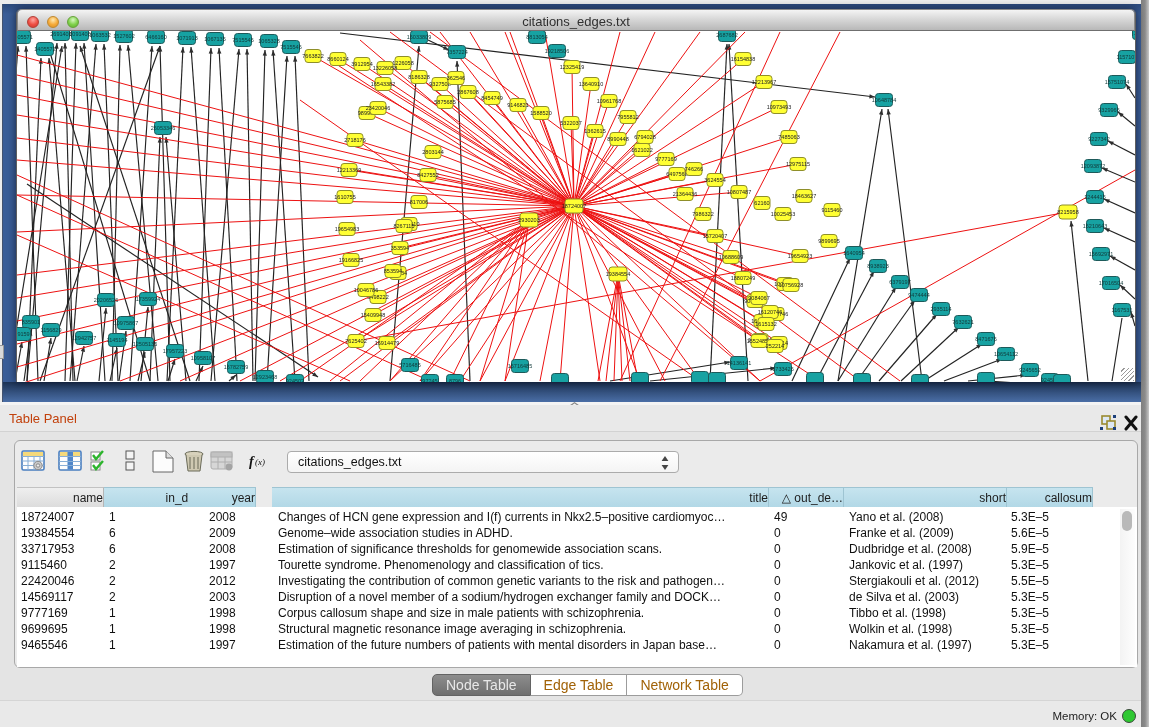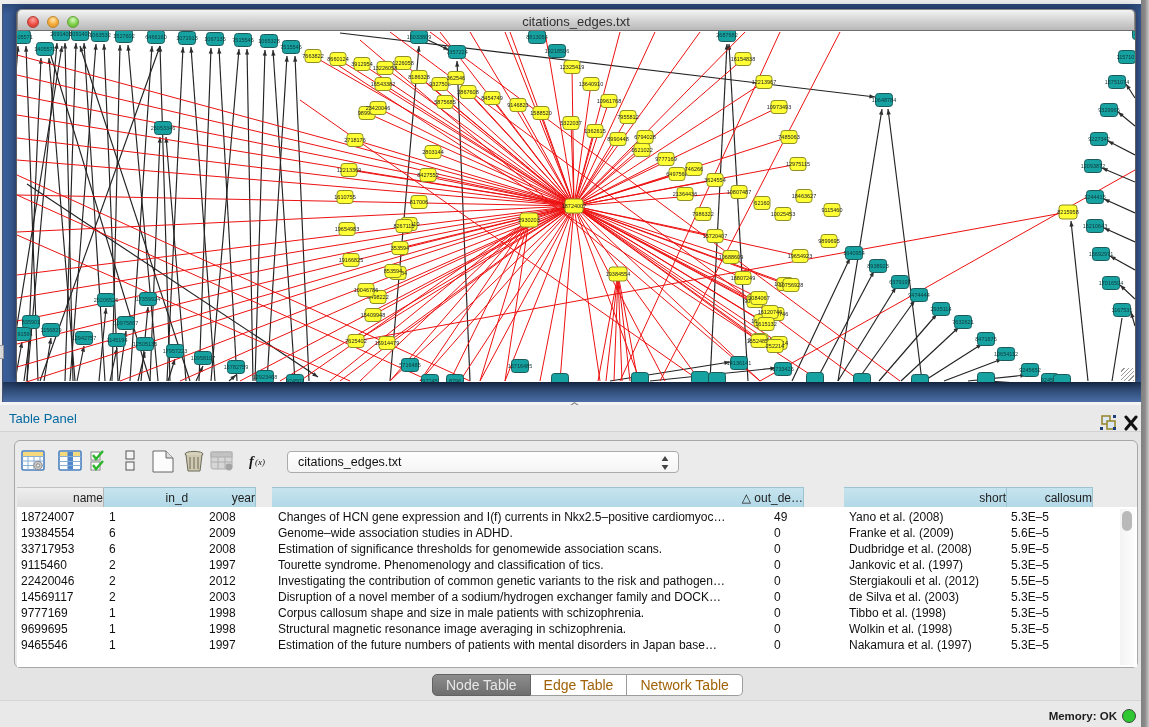--- a/index.html
+++ b/index.html
@@ -17,21 +17,21 @@
 .title {position:absolute;width:100%;text-align:center;top:4px;font-size:13px;color:#303030}
 .tl {position:absolute;top:6px;width:12px;height:12px;border-radius:50%;}
 .tl.r {left:9px;background:radial-gradient(circle at 50% 30%,#ffa5a0 0,#ee4d42 55%,#c93a31 100%);border:1px solid #b33e36}
 .tl.o {left:29px;background:radial-gradient(circle at 50% 30%,#ffe9b0 0,#f5a936 55%,#d88f28 100%);border:1px solid #c0882f}
 .tl.g {left:49px;background:radial-gradient(circle at 50% 30%,#d6f8c0 0,#7ed049 55%,#5fae32 100%);border:1px solid #67a23a}
 .canvas {position:absolute;left:17px;top:31px;width:1118px;height:351px;background:#fff;overflow:hidden}
 .grip {position:absolute;right:1px;bottom:1px;width:13px;height:13px;
   background:repeating-linear-gradient(135deg,transparent 0,transparent 2px,#9a9a9a 2px,#9a9a9a 3px)}
 .divider {position:absolute;left:0;top:402px;width:1141px;height:3px;background:#f4f4f4}
 .tp-head {position:absolute;left:0;top:405px;width:1141px;height:27px;background:#e9e9e9;border-bottom:1px solid #d2d2d2}
-.tp-head .t {position:absolute;left:9px;top:6px;font-size:13px;color:#0369a1}
+.tp-head .t {position:absolute;left:9px;top:6px;font-size:13px;color:#c2410c}
 .tp-body {position:absolute;left:0;top:432px;width:1141px;height:295px;background:#e4e4e4}
 .container {position:absolute;left:14px;top:8px;width:1124px;height:228px;background:#ebebeb;
   border:1px solid #a8a8a8;border-radius:6px}
 .dropdown {position:absolute;left:272px;top:10px;width:392px;height:22px;background:linear-gradient(180deg,#ffffff,#f4f4f4);
   border:1px solid #ababab;border-radius:4px;font-size:12.5px;color:#111;line-height:20px;padding-left:10px}
 .arr2 {position:absolute;right:9px;top:4px}
 .thead {position:absolute;left:2px;top:46px;width:1076px;height:20px;font-size:12px;color:#1c1c1c}
 .thead div {position:absolute;top:0;height:20px;line-height:20px;text-align:right;
   background:linear-gradient(180deg,#c6e4ef 0,#b2d8e6 100%);border-right:1px solid #9ec4d2;border-top:1px solid #9ec4d2}
 .thead div.first {background:linear-gradient(180deg,#efefef 0,#dcdcdc 100%);border-right:1px solid #b5b5b5;border-top:1px solid #c2c2c2}
@@ -41,21 +41,21 @@
 .c0{width:87px;padding-left:4px}.c1{width:100px;padding-left:5px}.c2{width:68px;padding-left:5px}
 .c3{width:497px;padding-left:6px}.c4{width:75px;padding-left:5px}.c5{width:163px;padding-left:5px}.c6{width:86px;padding-left:4px}
 .sb {position:absolute;left:1103px;top:2px;width:15px;height:156px;background:linear-gradient(90deg,#f3f3f3,#fdfdfd)}
 .sb .thumb {position:absolute;left:2px;top:2px;width:10px;height:20px;background:#b9b9b9;border-radius:5px}
 .tabs {position:absolute;left:432px;top:242px;height:22px;font-size:14px}
 .tab {float:left;height:22px;line-height:21px;padding:0 13px;background:#fff;border:1px solid #9c9c9c;border-left:none;color:#a16207}
 .tab.first {border-radius:5px 0 0 5px;border-left:1px solid #9c9c9c}
 .tab.last {border-radius:0 5px 5px 0}
 .tab.sel {background:linear-gradient(180deg,#8d8d8d,#6f6f6f);color:#e8e8e8;border-color:#636363}
 .status {position:absolute;left:0;top:700px;width:1141px;height:27px;background:#e9e9e9;border-top:1px solid #d5d5d5}
-.status .txt {position:absolute;right:24px;top:9px;font-size:11.5px;font-weight:bold;color:#1d1d1d}
+.status .txt {position:absolute;right:24px;top:9px;font-size:11.5px;font-weight:normal;color:#1d1d1d}
 .status .dot {position:absolute;right:5px;top:8px;width:14px;height:14px;border-radius:50%;background:#2fc832;border:1.5px solid #3c4a3c}
 .lnotch {position:absolute;left:0;top:345px;width:4px;height:14px;background:#d9d9d9;border:1px solid #9a9a9a;border-left:none}
 .icons {position:absolute;left:0;top:0}
 </style></head><body>
 <div class="rightstrip"></div>
 <div class="desktop">
     <div class="shade-b"></div>
   </div>
 <div class="lnotch"></div>
 <div class="win">
@@ -788,21 +788,21 @@
     </svg>
     <div class="dropdown">citations_edges.txt<svg class="arr2" width="8" height="14" viewBox="0 0 8 14">
           <path d="M4 0 L7.4 5 H0.6 Z" fill="#444"></path>
           <path d="M4 14 L7.4 9 H0.6 Z" fill="#444"></path>
         </svg></div>
     <div class="thead">
       <div class="first" style="left:0;width:87px">name</div>
       <div style="left:87px;width:116px">in_degree</div>
       <div style="left:171px;width:68px">year</div>
       <div style="left:255px;width:497px">title</div>
-      <div style="left:712px;width:75px">△ out_de…</div>
+      <div style="left:752px;width:75px">△ out_de…</div>
       <div style="left:827px;width:163px">short</div>
       <div style="left:990px;width:86px">callosum</div>
     </div>
     <div class="tbl">
         <table>
           <tbody>
             <tr>
               <td class="c0">18724007</td>
               <td class="c1">1</td>
               <td class="c2">2008</td>

